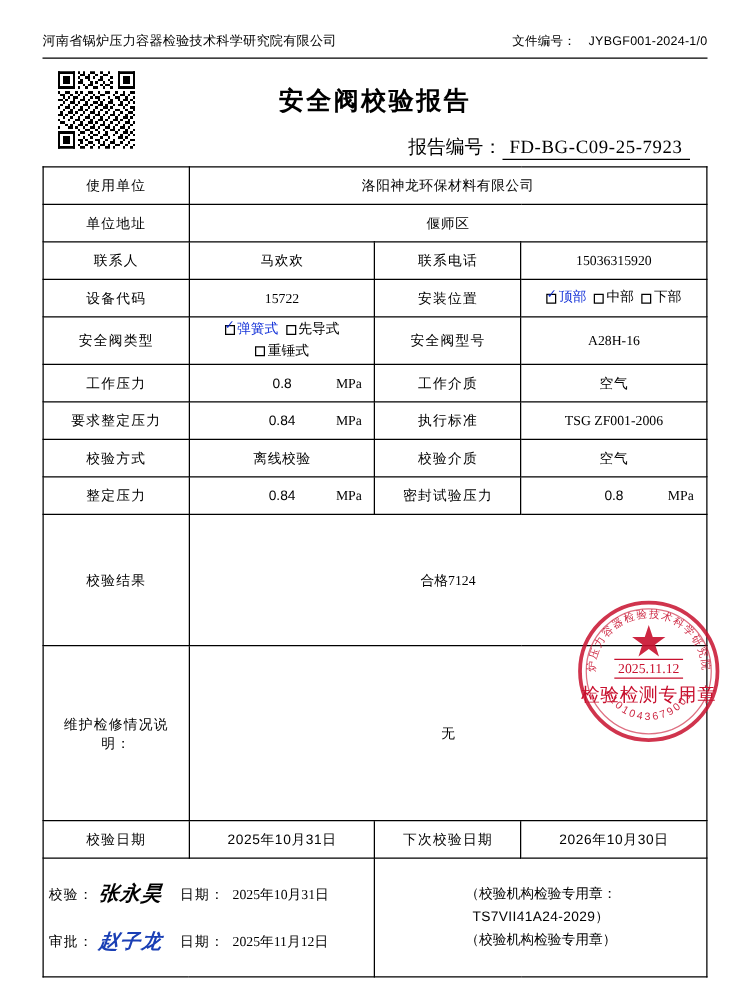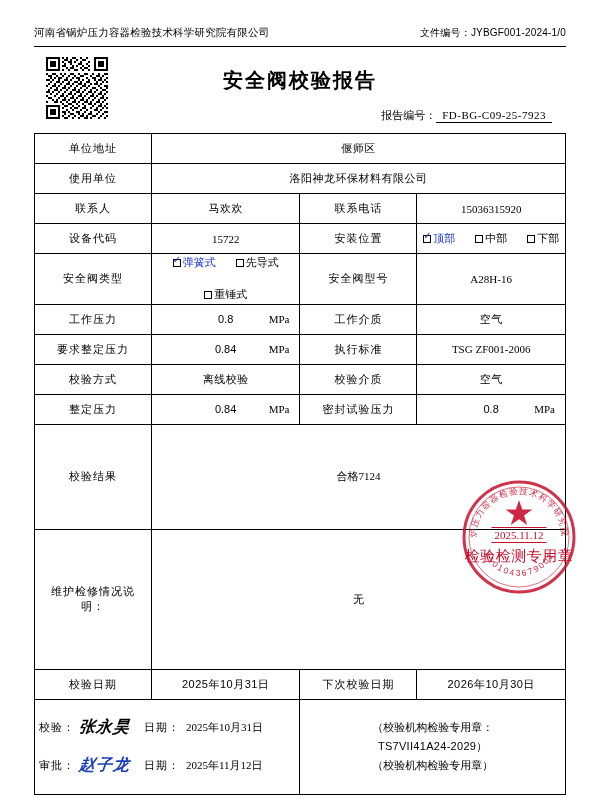--- a/index.html
+++ b/index.html
@@ -33,21 +33,21 @@
     font-size: 10.5px;
     letter-spacing: 0.2px;
   }
   .top-header .org {
     font-size: 10.5px;
   }
   .top-header .docno {
     font-size: 10px;
     white-space: nowrap;
   }
-  .top-header .docno .label { margin-right: 0; }
+  .top-header .docno .label { margin-right: 10px; }
 
   
   .title-zone {
     position: relative;
     height: 86px;
   }
   .qr {
     position: absolute;
     left: 12px;
     top: 10px;
@@ -57,21 +57,21 @@
   .qr svg { display:block; }
   .main-title {
     text-align: center;
     font-size: 20px;
     font-weight: bold;
     letter-spacing: 2px;
     padding-top: 20px;
   }
   .report-no {
     text-align: right;
-    font-size: 11px;
+    font-size: 15px;
     padding-top: 14px;
     padding-right: 14px;
   }
   .report-no .val {
     border-bottom: 1px solid #000;
     padding: 0 6px 1px 6px;
     font-family: "Liberation Serif", serif;
     letter-spacing: 0.5px;
   }
 
@@ -108,21 +108,21 @@
     right: 6px;
     top: 0;
     font-family: Liberation Serif, serif;
   }
   
   .opts {
     display: flex;
     justify-content: center;
     align-items: center;
     flex-wrap: wrap;
-    gap: 18px;
+    gap: 4px;
     line-height: 1.25;
   }
   .opt {
     display: inline-flex;
     align-items: center;
     white-space: nowrap;
     margin: 0 1px;
   }
   .box {
     display: inline-block;
@@ -510,26 +510,26 @@
 
   <table class="main">
     <colgroup>
       <col style="width:22%">
         <col style="width:28%">
         <col style="width:22%">
         <col style="width:28%">
     </colgroup>
     <tbody>
       <tr>
+        <td class="lbl">使用单位</td>
+        <td class="cn" colspan="3">洛阳神龙环保材料有限公司</td>
+      </tr>
+      <tr>
         <td class="lbl">单位地址</td>
         <td class="cn" colspan="3">偃师区</td>
-      </tr>
-      <tr>
-        <td class="lbl">使用单位</td>
-        <td class="cn" colspan="3">洛阳神龙环保材料有限公司</td>
       </tr>
       <tr>
         <td class="lbl">联系人</td>
         <td class="cn">马欢欢</td>
         <td class="lbl">联系电话</td>
         <td class="val">15036315920</td>
       </tr>
       <tr>
         <td class="lbl">设备代码</td>
         <td class="val">15722</td>

